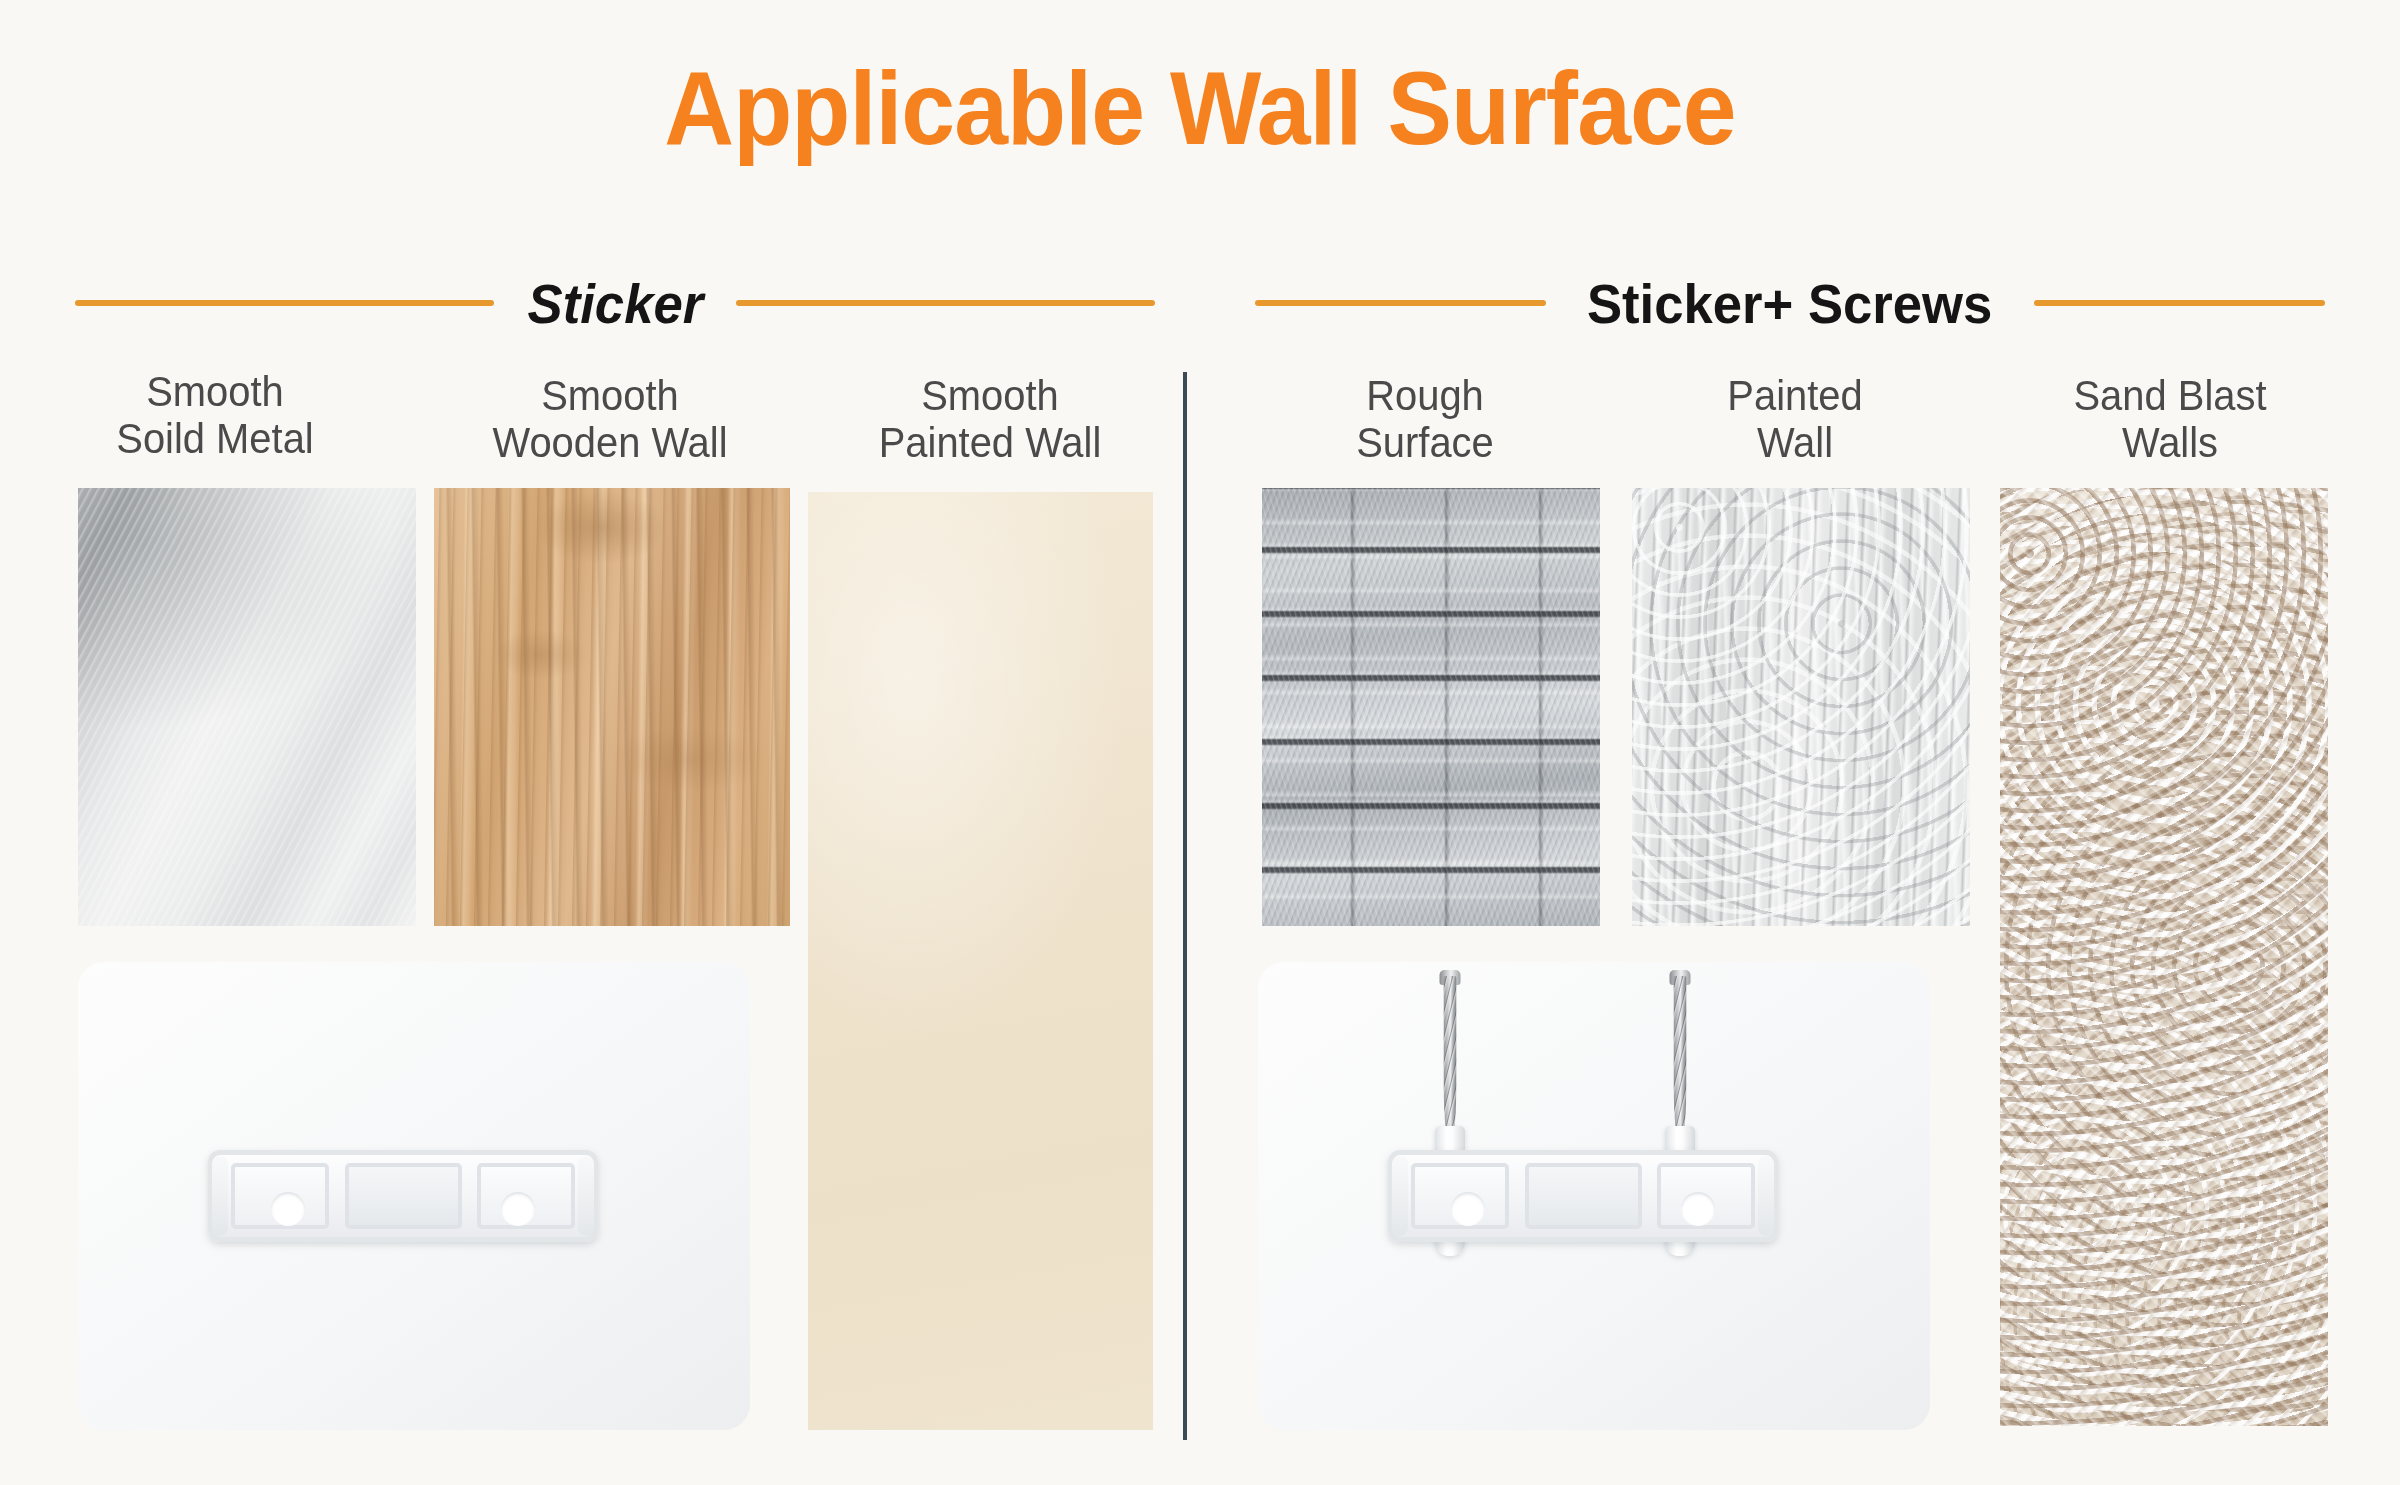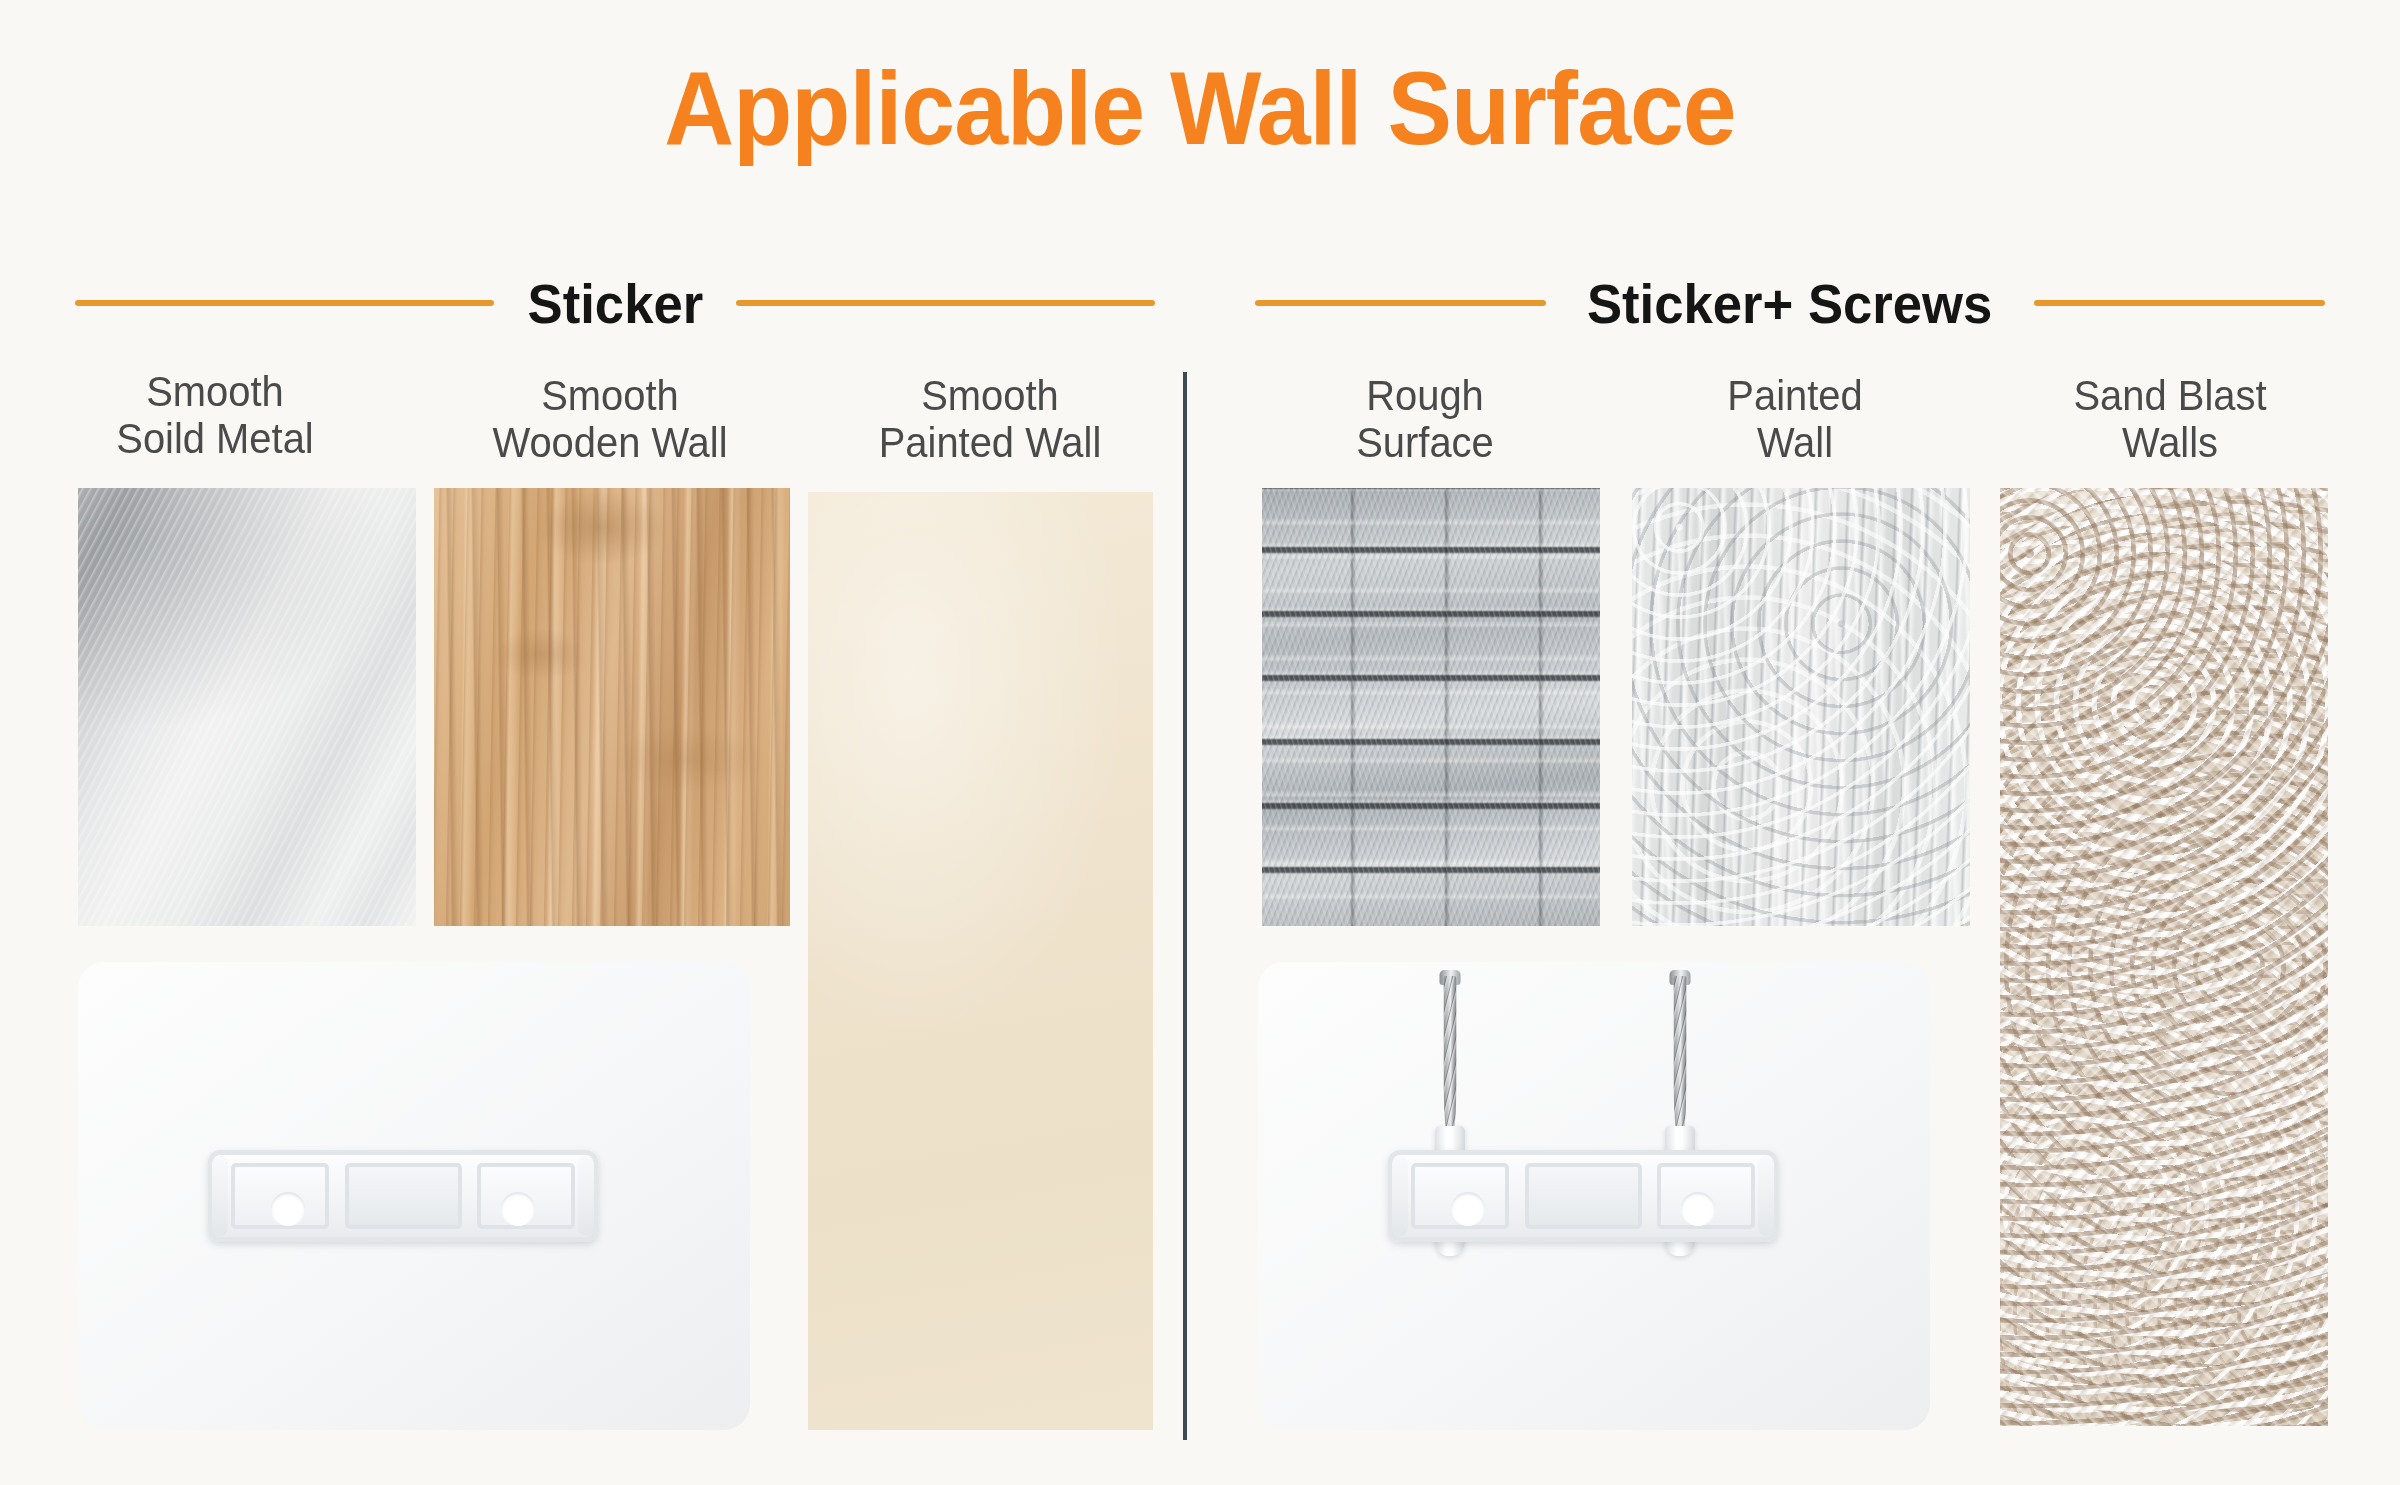--- a/index.html
+++ b/index.html
@@ -25,21 +25,21 @@
   }
 
   
   .sec-head {
     position:absolute;
     display:flex;
     align-items:center;
     gap:28px;
     height:70px;
   }
-  .sec-head.left  { top:268px; left:75px;   width:1080px; }
+  .sec-head.left  { top:268px; left:75px;   width:1080px;font-style:italic; }
   .sec-head.right { top:268px; left:1255px; width:1070px; }
   .rule {
     flex:1 1 auto;
     height:6px;
     background:#e8992e;
     border-radius:3px;
   }
   .sec-title {
     flex:0 0 auto;
     font-size:56px;

